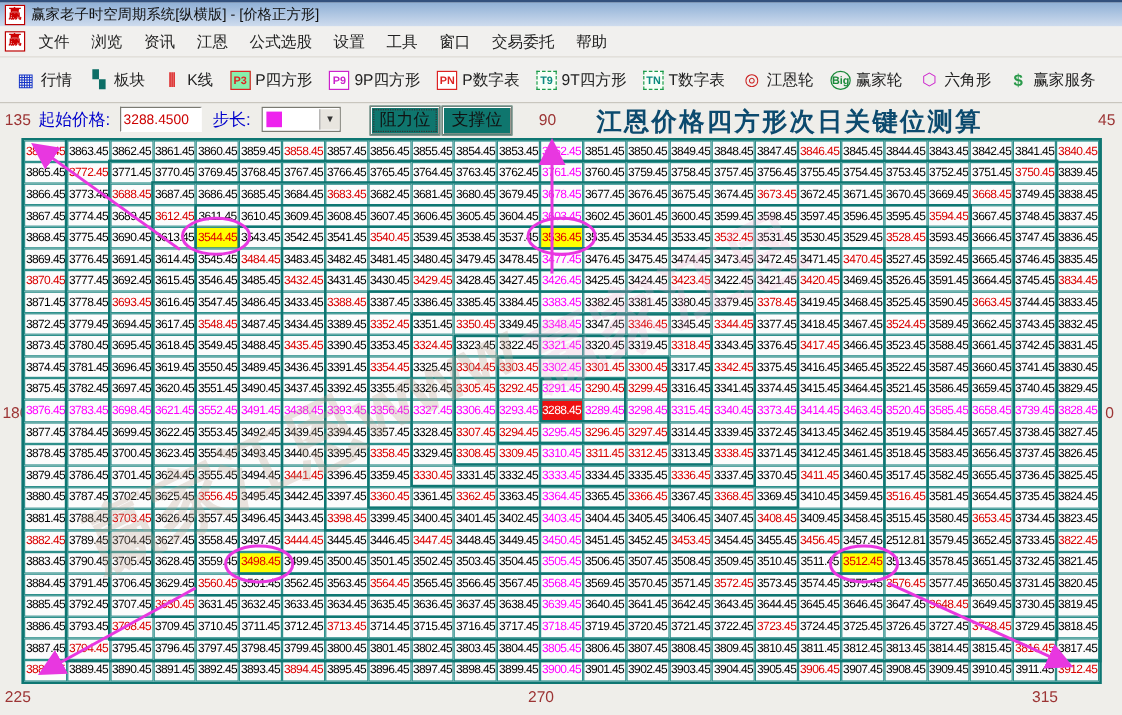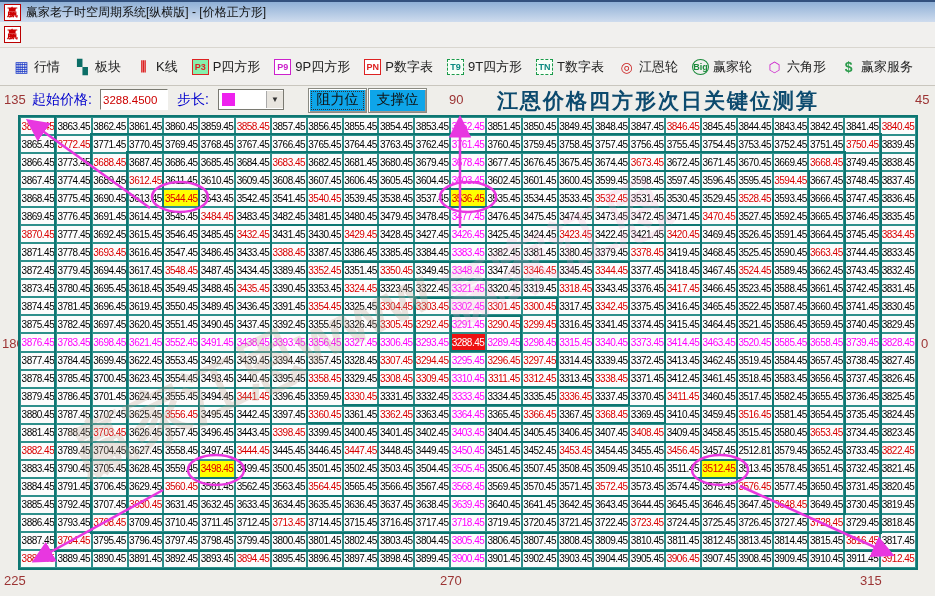--- a/index.html
+++ b/index.html
@@ -59,21 +59,21 @@
   .step-combo{
     position:absolute;left:218px;top:3px;width:64px;height:19px;background:#fff;
     border:1px solid #7a7a72;display:flex;align-items:center;
   }
   .step-swatch{width:13px;height:13px;background:#ee22ee;margin-left:3px;}
   .combo-arrow{
     margin-left:auto;width:16px;height:17px;background:#e8e5df;border-left:1px solid #aaa;
     display:flex;align-items:center;justify-content:center;font-size:8px;color:#333;
   }
   .push-btn{
-    position:absolute;top:2px;height:23px;width:57px;background:#0ea5e9;
+    position:absolute;top:2px;height:23px;width:57px;background:#0f766e;
     border:1px solid #8a8a82;box-shadow:inset 1px 1px 0 #fff, inset -1px -1px 0 #9a978f;
     font-size:14px;color:#111;text-align:center;line-height:21px;
   }
   .push-btn.focused{outline:1px dotted #333;outline-offset:-4px;}
   .magenta-title{
     position:absolute;left:497px;top:1px;font-size:21px;font-weight:bold;color:#0c4a6e;
     letter-spacing:2px;white-space:nowrap;
   }
   
   .grid-wrap{
@@ -102,20 +102,32 @@
 </head>
 <body>
 
 <div class="titlebar">
   <div class="app-logo">赢</div>
   <div class="title-text">赢家老子时空周期系统[纵横版] - [价格正方形]</div>
 </div>
 
 <div class="menubar">
   <div class="app-logo">赢</div>
+  <span style="display:flex;">
+      <span class="menu-item">文件</span>
+      <span class="menu-item">浏览</span>
+      <span class="menu-item">资讯</span>
+      <span class="menu-item">江恩</span>
+      <span class="menu-item">公式选股</span>
+      <span class="menu-item">设置</span>
+      <span class="menu-item">工具</span>
+      <span class="menu-item">窗口</span>
+      <span class="menu-item">交易委托</span>
+      <span class="menu-item">帮助</span>
+    </span>
 </div>
 
 <div class="toolbar">
     <span class="tool-btn">
       <span class="ticon table">▦</span>
       <span>行情</span>
     </span>
     <span class="tool-btn">
       <span class="ticon blocks">▚</span>
       <span>板块</span>

